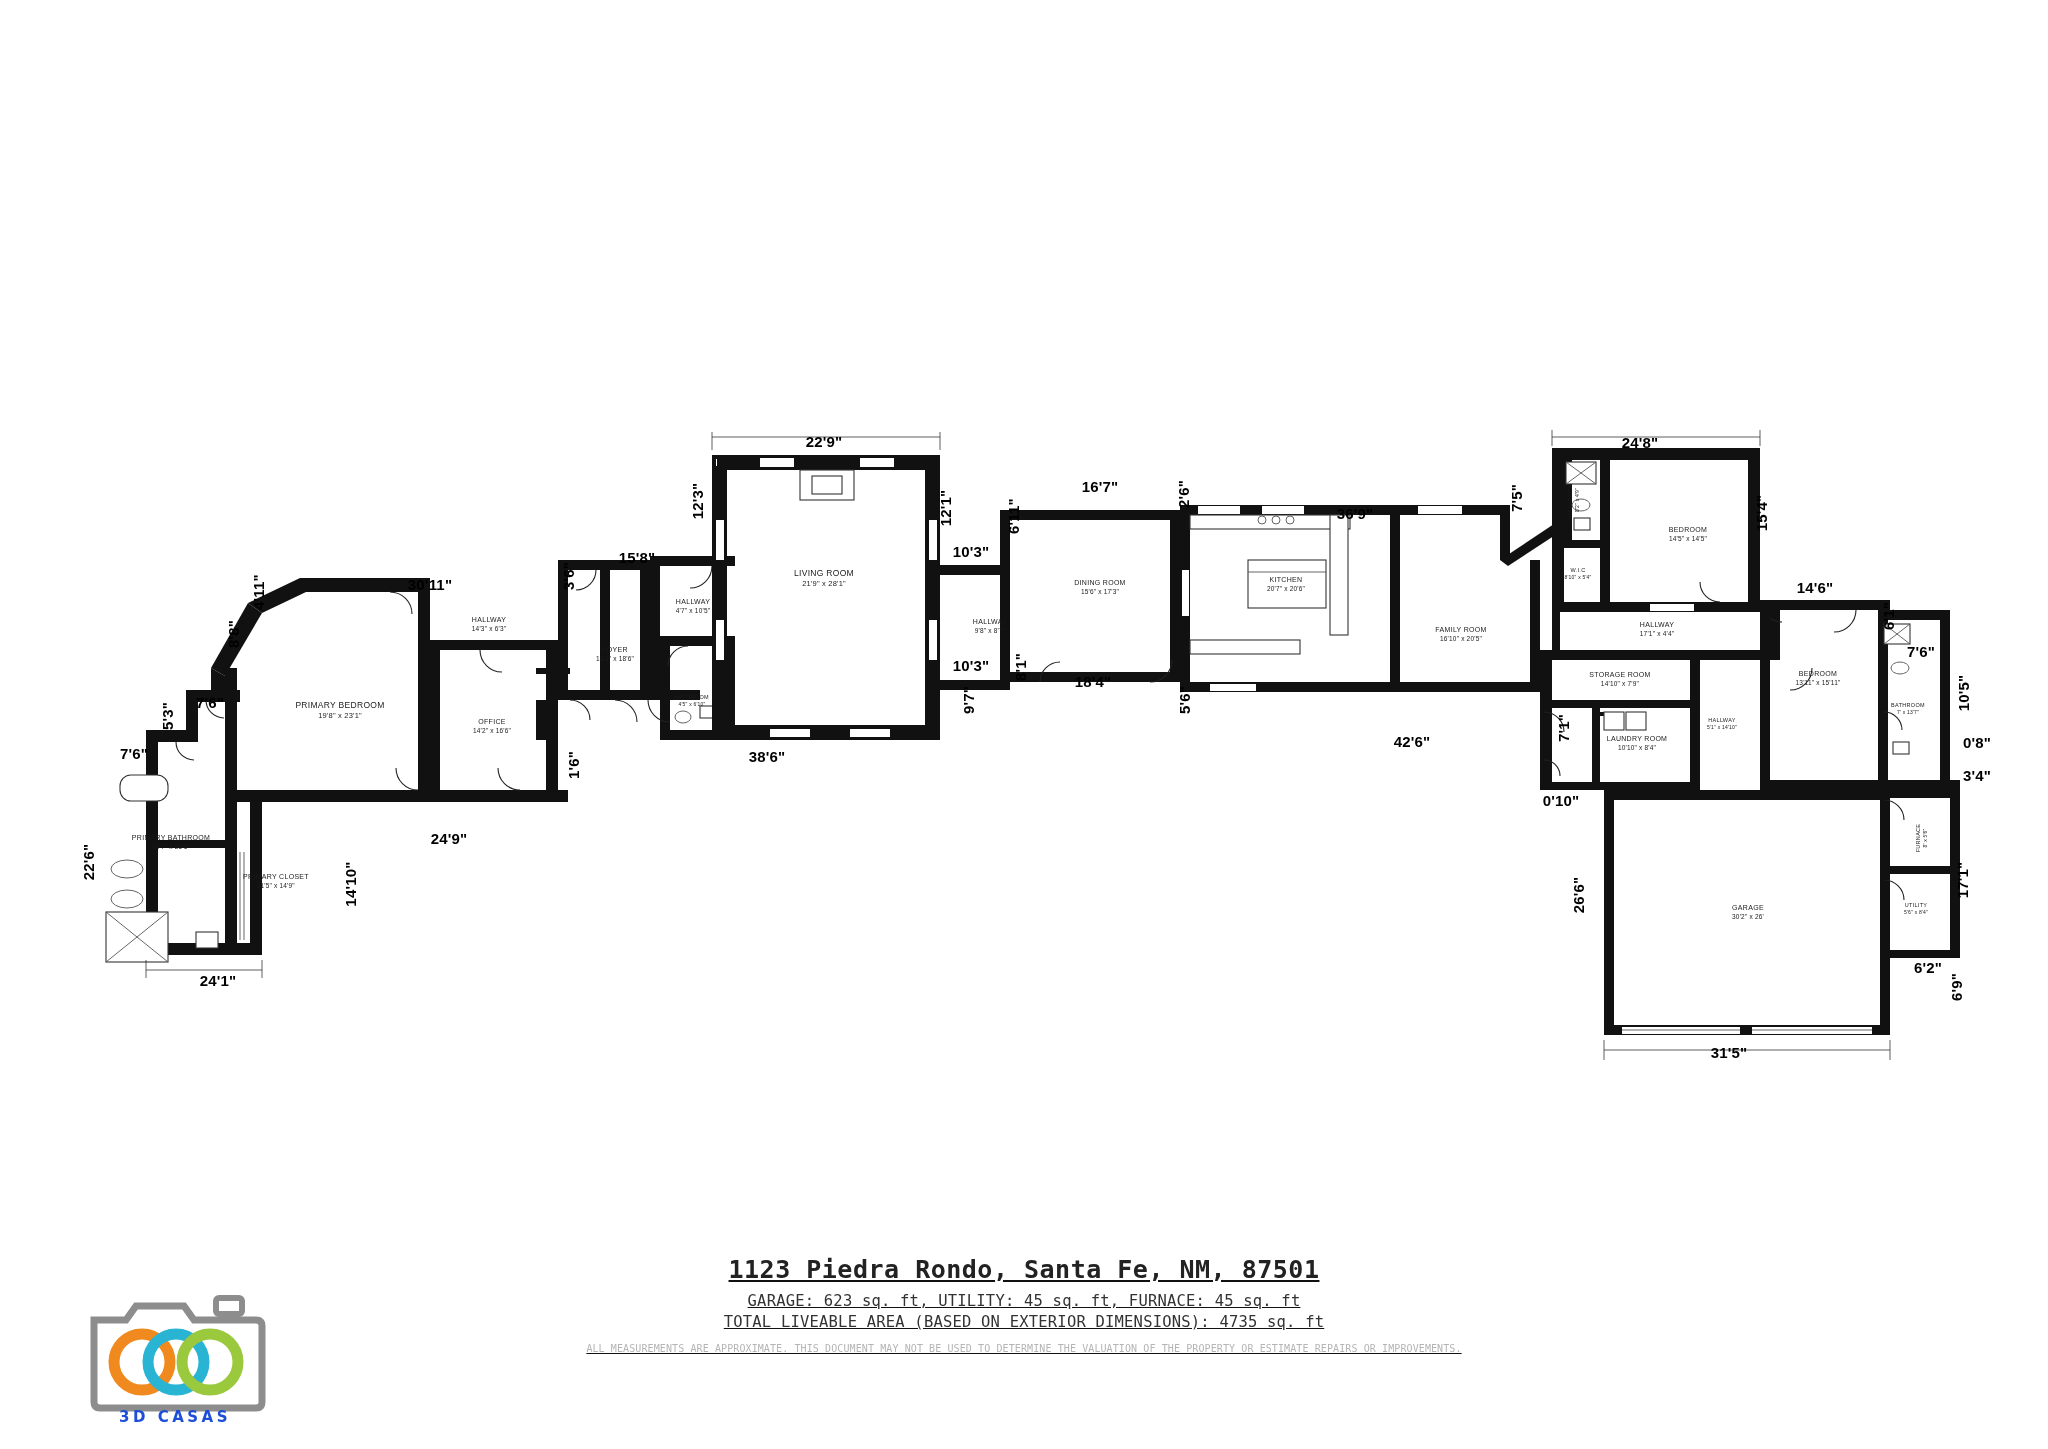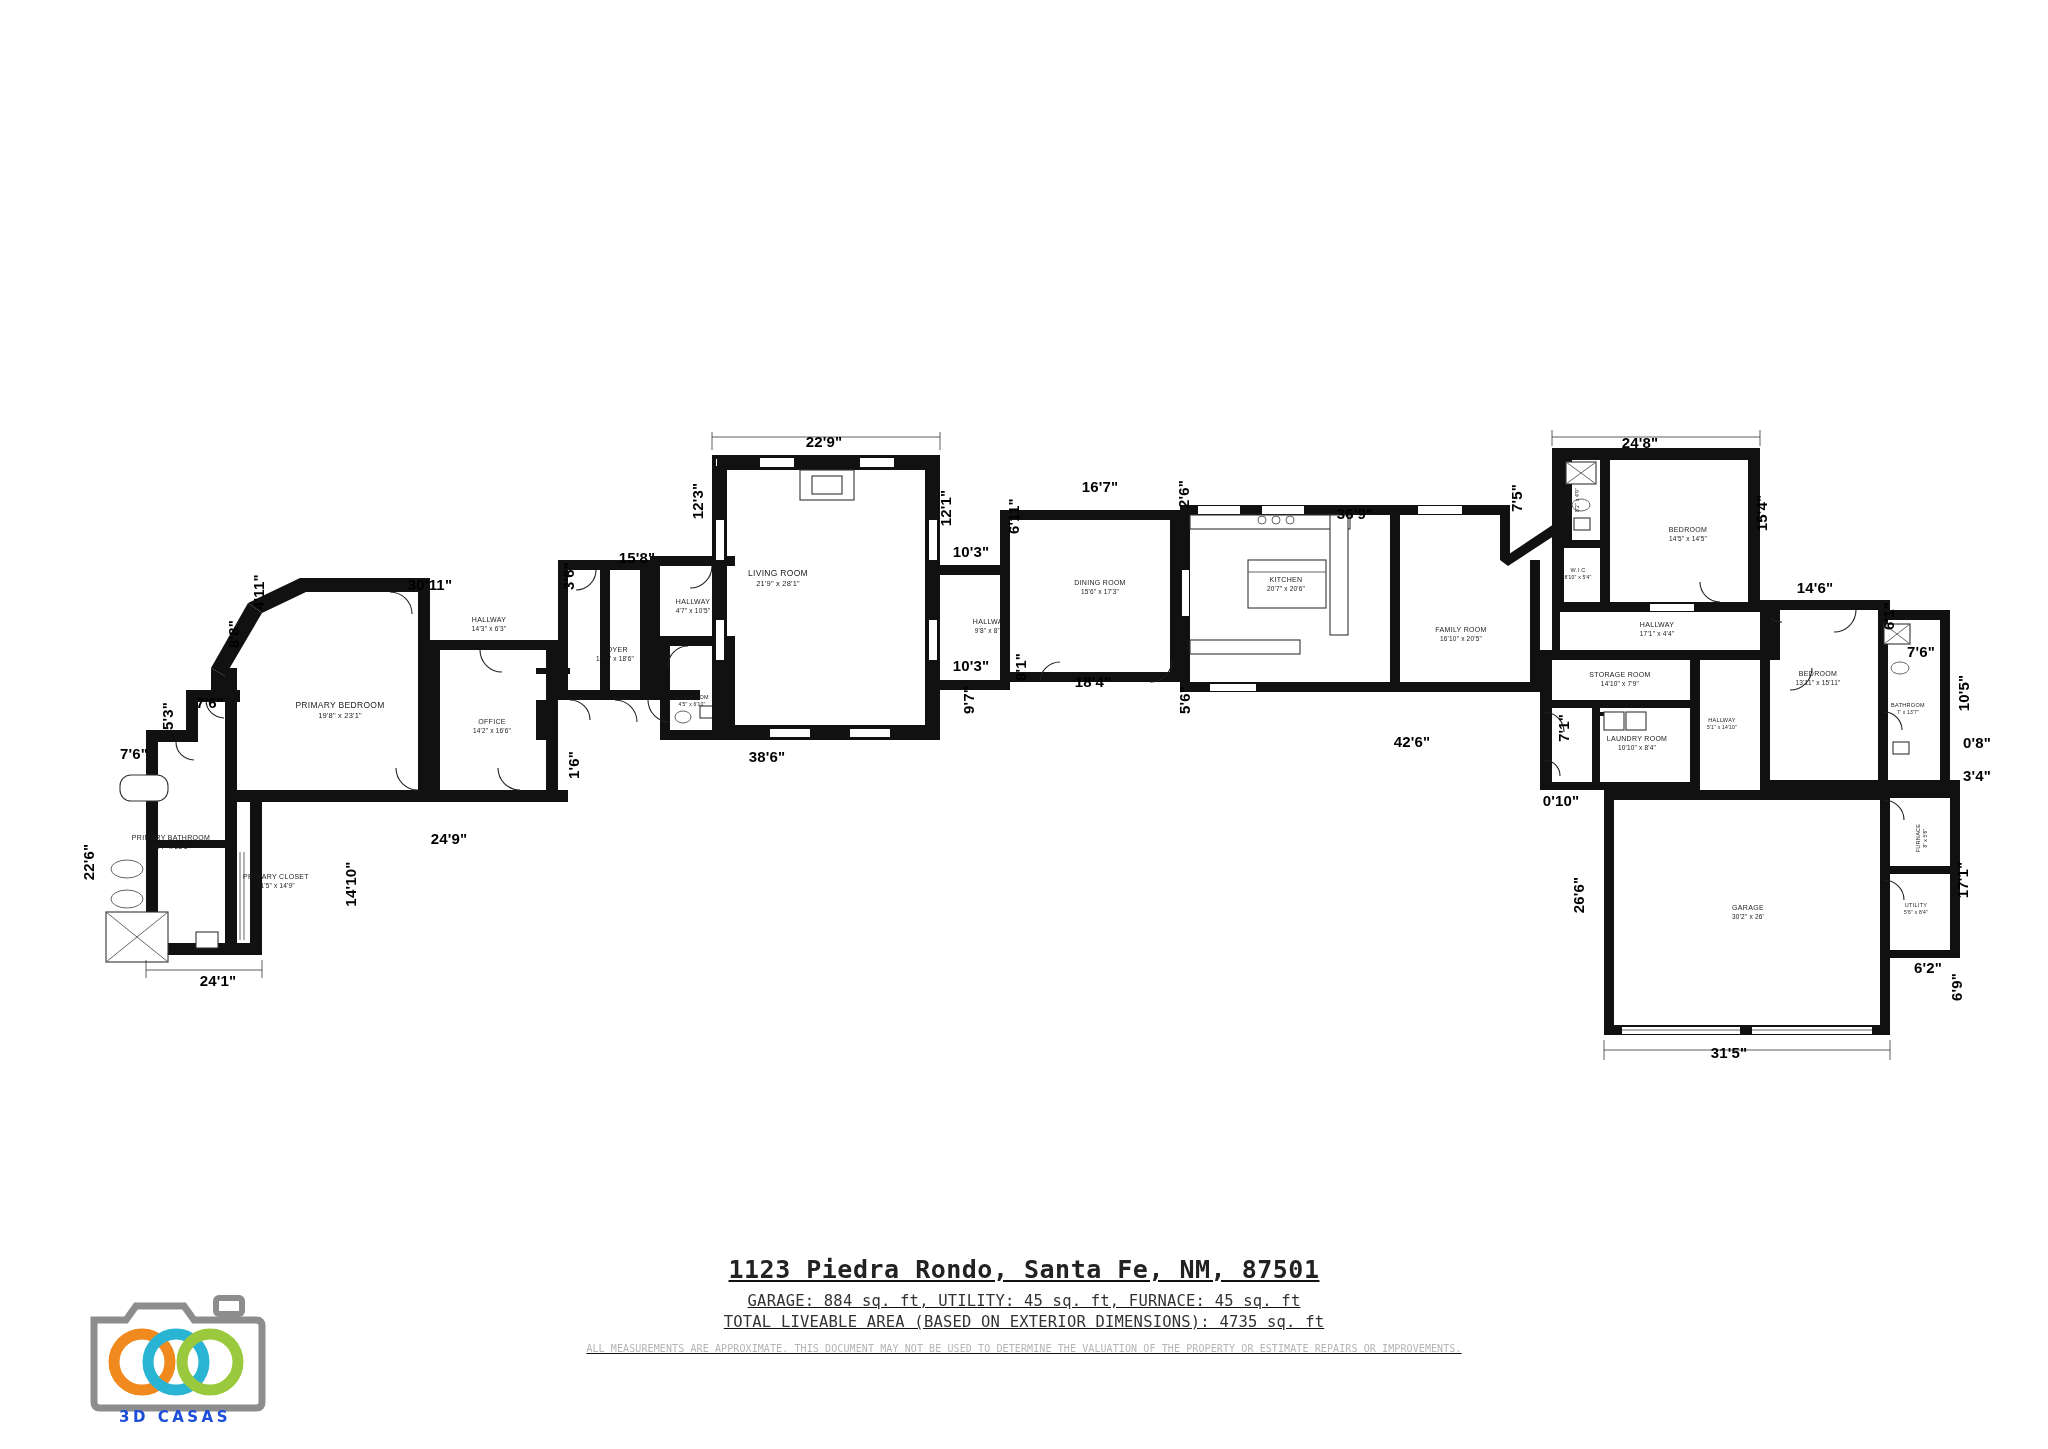--- a/index.html
+++ b/index.html
@@ -404,21 +404,21 @@
         <span class="rdim">13'4" x 18'6"</span>
       </div>
       <div class="room-label" style="left: 693px; top: 606px;">
         <span class="rname">HALLWAY</span>
         <span class="rdim">4'7" x 10'5"</span>
       </div>
       <div class="room-label tiny" style="left: 692px; top: 701px;">
         <span class="rname">BATHROOM</span>
         <span class="rdim">4'5" x 6'10"</span>
       </div>
-      <div class="room-label big" style="left: 778px; top: 578px;">
+      <div class="room-label big" style="left: 824px; top: 578px;">
         <span class="rname">LIVING ROOM</span>
         <span class="rdim">21'9" x 28'1"</span>
       </div>
       <div class="room-label" style="left: 990px; top: 626px;">
         <span class="rname">HALLWAY</span>
         <span class="rdim">9'8" x 8'7"</span>
       </div>
       <div class="room-label" style="left: 1100px; top: 587px;">
         <span class="rname">DINING ROOM</span>
         <span class="rdim">15'6" x 17'3"</span>
@@ -536,16 +536,16 @@
   </g>
   <rect x="136" y="18" width="26" height="16" rx="3" fill="none" stroke="#8d8d8d" stroke-width="6"></rect>
   <circle cx="62" cy="82" r="28" fill="none" stroke="#f08a1e" stroke-width="11"></circle>
   <circle cx="96" cy="82" r="28" fill="none" stroke="#29b4d4" stroke-width="11"></circle>
   <circle cx="130" cy="82" r="28" fill="none" stroke="#9bc93d" stroke-width="11"></circle>
 </svg>
 <div id="logo-text">3D CASAS</div>
 
 <div id="footer">
   <div id="addr">1123 Piedra Rondo, Santa Fe, NM, 87501</div>
-  <div class="foot-line">GARAGE: 884 sq. ft, UTILITY: 45 sq. ft, FURNACE: 45 sq. ft</div>
+  <div class="foot-line">GARAGE: 623 sq. ft, UTILITY: 45 sq. ft, FURNACE: 45 sq. ft</div>
   <div class="foot-line">TOTAL LIVEABLE AREA (BASED ON EXTERIOR DIMENSIONS): 4735 sq. ft</div>
   <div class="disclaimer first">ALL MEASUREMENTS ARE APPROXIMATE. THIS DOCUMENT MAY NOT BE USED TO DETERMINE THE VALUATION OF THE PROPERTY OR ESTIMATE REPAIRS OR IMPROVEMENTS.</div>
 </div>
 
 </body></html>

